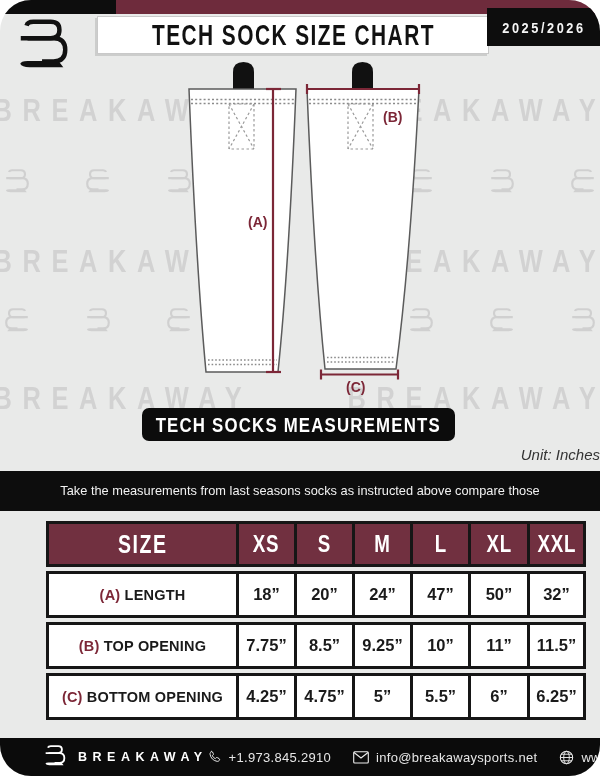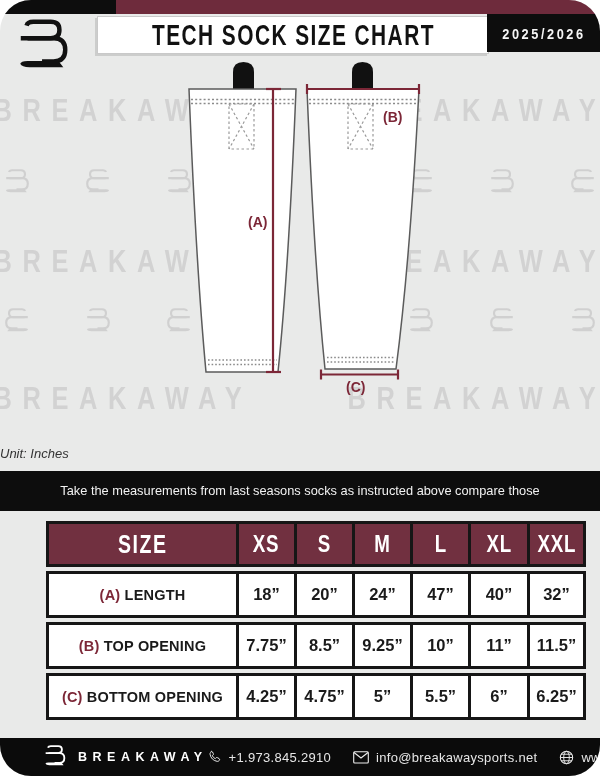--- a/index.html
+++ b/index.html
@@ -8,21 +8,21 @@
   .page{position:relative;width:600px;height:776px;background:#e9eae9;overflow:hidden;border-radius:31px;}
 
   
   .top-black{position:absolute;left:0;top:0;width:116px;height:14px;background:#0d0d0d;}
   .top-maroon{position:absolute;left:116px;top:0;width:484px;height:14px;background:#6e2b3c;}
   .title-band{position:absolute;left:97px;top:16px;width:390px;height:36px;background:#ffffff;
               border:1px solid #c9c9c9;box-shadow:-2px 2px 0 rgba(0,0,0,.12);
               display:flex;align-items:center;justify-content:center;}
   .title-band .t{font-weight:bold;font-size:29px;color:#111;letter-spacing:2px;
                  display:inline-block;transform:scaleX(.72);white-space:nowrap;}
-  .year-box{position:absolute;left:487px;top:14px;width:113px;height:38px;background:#0d0d0d;
+  .year-box{position:absolute;left:487px;top:8px;width:113px;height:38px;background:#0d0d0d;
             display:flex;align-items:center;justify-content:center;}
   .year-box .t{color:#f5f5f5;font-weight:bold;font-size:15px;letter-spacing:3px;
                display:inline-block;transform:scaleX(.85);white-space:nowrap;}
   .logo-header{position:absolute;left:12px;top:15px;}
 
   
   .wm-text{position:absolute;left:0;width:600px;display:flex;justify-content:center;gap:38px;
            white-space:nowrap;color:#d2d2d2;font-weight:bold;overflow:hidden;}
   .wm-text span{font-size:31px;letter-spacing:13px;display:inline-block;transform:scaleX(.82);}
   .wm-logos{position:absolute;left:2px;width:596px;display:flex;justify-content:space-between;
@@ -32,22 +32,22 @@
 
   
   .diagram-svg{position:absolute;left:0;top:0;width:600px;height:776px;pointer-events:none;}
   .meas-label{position:absolute;color:#7c2737;font-weight:bold;font-size:14px;}
 
   
   .meas-banner{position:absolute;left:142px;top:408px;width:313px;height:33px;background:#0c0c0c;
                border-radius:7px;display:flex;align-items:center;justify-content:center;}
   .meas-banner .t{color:#fff;font-weight:bold;font-size:21px;letter-spacing:1.5px;
                   display:inline-block;transform:scaleX(.8);white-space:nowrap;}
-  .unit-note{position:absolute;left:0;top:446px;width:600px;text-align:left;font-style:italic;
-             font-size:13px;font-weight:500;color:#333;}
+  .unit-note{position:absolute;left:0;top:446px;width:600px;text-align:right;font-style:italic;
+             font-size:15px;font-weight:500;color:#333;}
   .instruction{position:absolute;left:0;top:471px;width:600px;height:40px;background:#0d0d0d;
                display:flex;flex-direction:row;align-items:center;justify-content:center;}
   .instruction div{color:#f2f2f2;font-size:12.8px;line-height:1.5;}
 
   
   .table-wrap{position:absolute;left:30px;top:517px;width:540px;padding-left:16px;}
   table{border-collapse:separate;border-spacing:0 4px;table-layout:fixed;width:540px;}
   th,td{border-top:3px solid #161616;border-bottom:3px solid #161616;border-left:3px solid #161616;
         padding:0;text-align:center;vertical-align:middle;}
   th:last-child,td:last-child{border-right:3px solid #161616;}
@@ -202,20 +202,23 @@
       <line x1="419" y1="84" x2="419" y2="94"></line>
       <line x1="321" y1="374.5" x2="398" y2="374.5"></line>
       <line x1="321" y1="369.5" x2="321" y2="379.5"></line>
       <line x1="398" y1="369.5" x2="398" y2="379.5"></line>
     </g>
   </svg>
   <div class="meas-label" style="left:248px;top:214px;">(A)</div>
   <div class="meas-label" style="left:383px;top:109px;">(B)</div>
   <div class="meas-label" style="left:346px;top:379px;">(C)</div>
 
+  <div class="meas-banner">
+    <span class="t">TECH SOCKS MEASUREMENTS</span>
+  </div>
   <div class="unit-note">Unit: Inches</div>
   <div class="instruction">
     <div>Take the measurements from last seasons socks as instructed above compare those</div>
   </div>
 
   <div class="table-wrap">
     <table>
       <colgroup>
         <col style="width:190px">
           <col style="width:58px">
@@ -234,21 +237,21 @@
         <th><span class="t">L</span></th>
         <th><span class="t">XL</span></th>
         <th><span class="t">XXL</span></th>
       </tr>
       <tr>
         <td class="lbl"><span class="pfx">(A)</span><span> LENGTH</span></td>
         <td class="val">18”</td>
         <td class="val">20”</td>
         <td class="val">24”</td>
         <td class="val">47”</td>
-        <td class="val">40”</td>
+        <td class="val">50”</td>
         <td class="val">32”</td>
       </tr>
       <tr>
         <td class="lbl"><span class="pfx">(B)</span><span> TOP OPENING</span></td>
         <td class="val">7.75”</td>
         <td class="val">8.5”</td>
         <td class="val">9.25”</td>
         <td class="val">10”</td>
         <td class="val">11”</td>
         <td class="val">11.5”</td>

